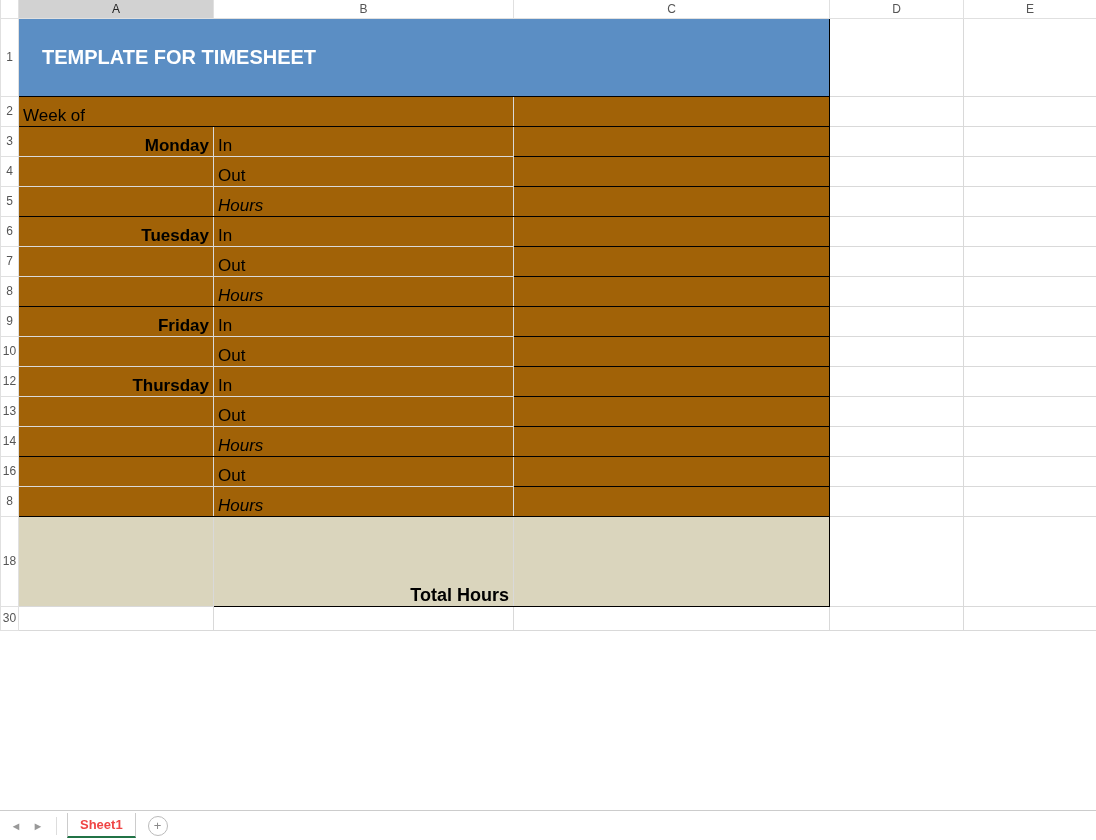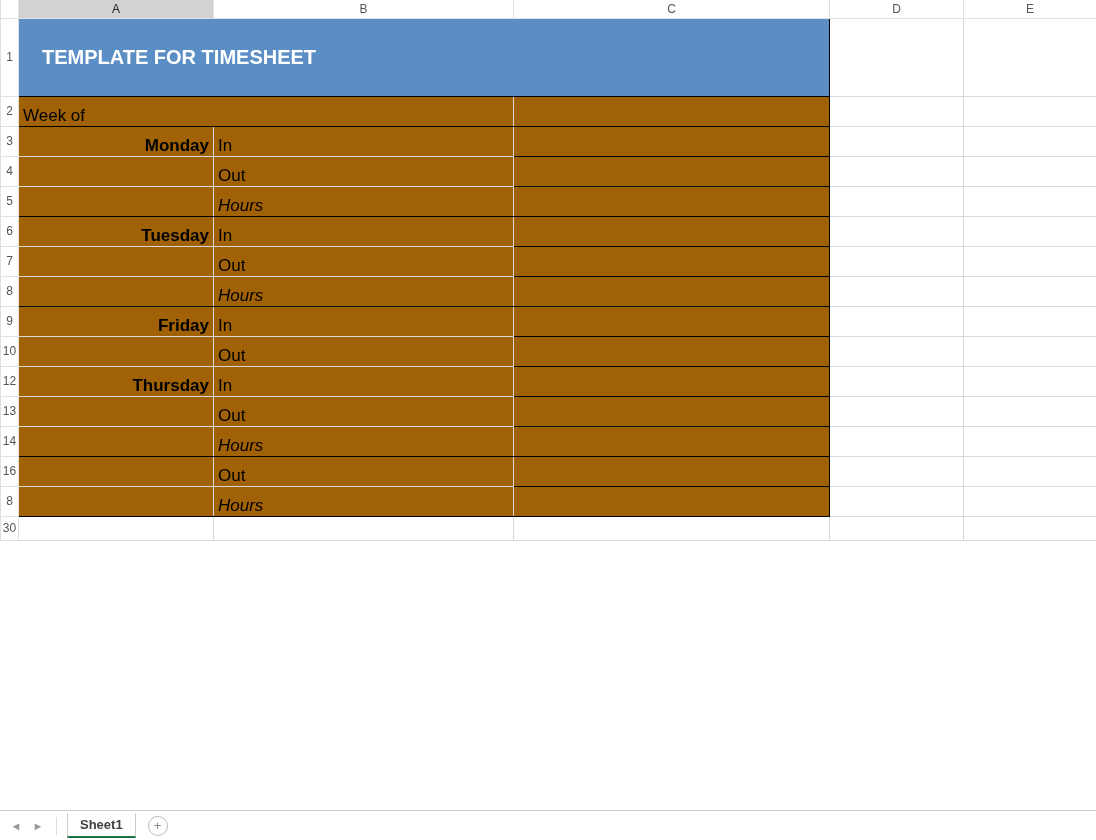--- a/index.html
+++ b/index.html
@@ -102,21 +102,21 @@
     width: 16px; height: 16px;
     display:flex; align-items:center; justify-content:center;
     color:#999; font-size:11px;
   }
   .tabs .sep { width:1px; height:18px; background:#ddd; margin:0 4px; }
   .tabs .tab {
     padding: 4px 12px;
     border: 1px solid #ccc;
     border-top: none;
     border-bottom: 2px solid #217346;
-    color: #404040;
+    color: #ef4444;
     font-weight: 600;
     background:#fff;
   }
   .tabs .plus {
     width: 20px; height: 20px;
     border: 1px solid #bbb;
     border-radius: 50%;
     display:flex; align-items:center; justify-content:center;
     color:#888; font-size:13px;
     margin-left: 6px;
@@ -264,20 +264,28 @@
     </tr>
     <tr>
       <th>8</th>
       <td class="cream b-left b-bot"></td>
       <td class="cream ital b-left b-bot b-top">Hours</td>
       <td class="cream b-right b-left b-bot"></td>
       <td></td>
           <td></td>
     </tr>
 
+    <tr>
+      <th>18</th>
+      <td class="tan tall b-left b-top"></td>
+      <td class="tan tall bold b-left b-top b-bot">Total Hours</td>
+      <td class="tan tall b-left b-top b-right b-bot"></td>
+      <td></td>
+          <td></td>
+    </tr>
 
     <tr>
       <th>30</th>
       <td class="short"></td>
       <td class="short"></td>
       <td class="short"></td>
       <td class="short"></td>
       <td class="short"></td>
     </tr>
   </tbody>

